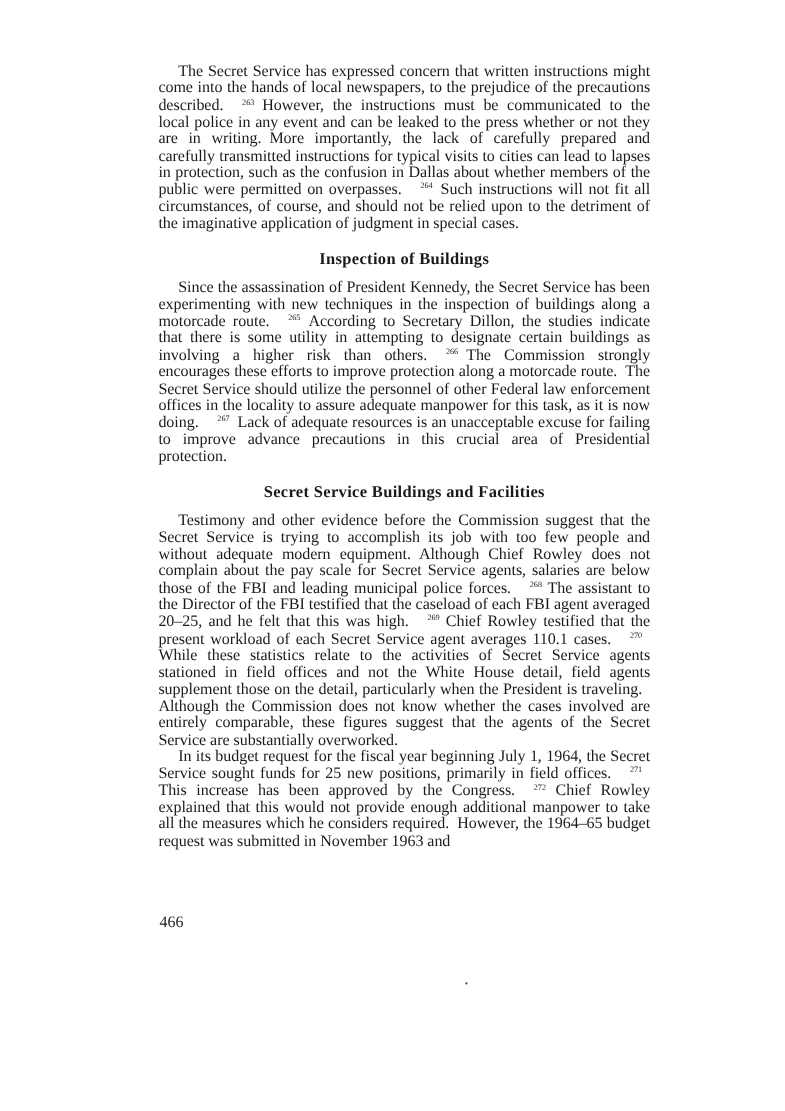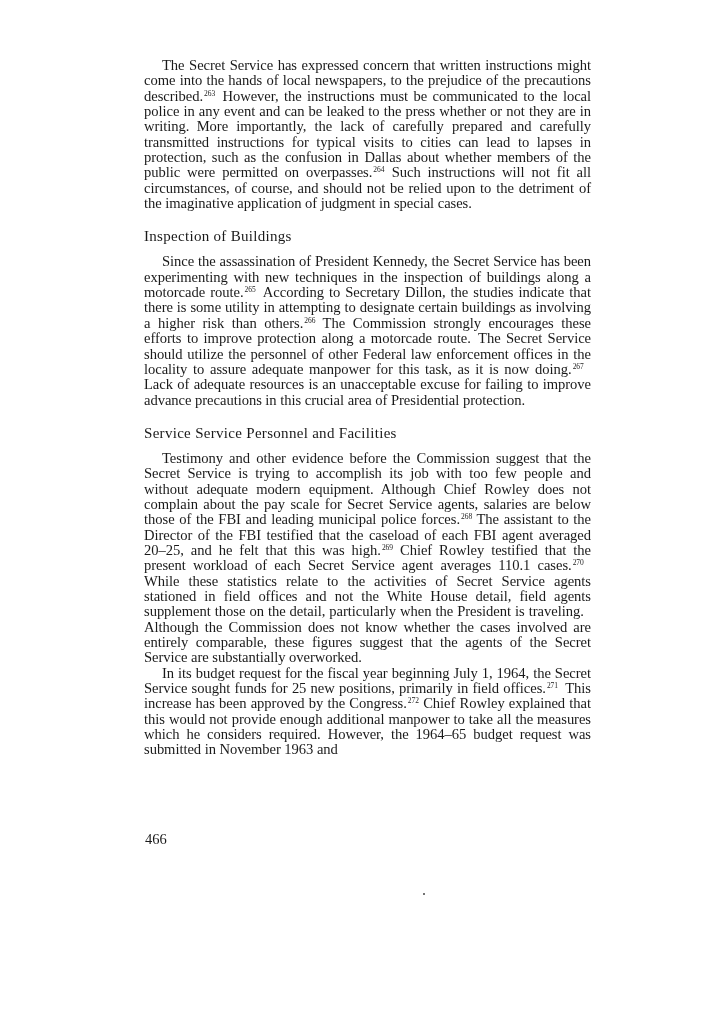--- a/index.html
+++ b/index.html
@@ -25,32 +25,33 @@
     margin: 0;
     font-size: 14.6px;
     line-height: 15.35px;
     text-align: justify;
     text-indent: 18px;
     hyphens: manual;
     letter-spacing: -0.05px;
   }
   .heading {
     margin: 0;
+    text-align: center;
     font-size: 15px;
     line-height: 18px;
-    font-weight: normal;
+    font-weight: bold;
     letter-spacing: 0.3px;
   }
   .h1 { margin-top: 16px; margin-bottom: 9px; }
   .h2 { margin-top: 16px; margin-bottom: 9px; }
   sup {
     font-size: 7.5px;
     line-height: 0;
     vertical-align: 5px;
-    margin-left: 1px;
+    margin-left: 17px;
   }
   .page-number {
     position: absolute;
     left: 145px;
     top: 831px;
     font-size: 14.5px;
     font-weight: normal;
     font-family: "Liberation Serif", "DejaVu Serif", serif;
   }
   .speck {
@@ -69,21 +70,21 @@
 <div class="page">
   <div id="intro">
       <p class="para">The Secret Service has expressed concern that written instructions might come into the hands of local newspapers, to the prejudice of the precautions described.<sup>263</sup> However, the instructions must be com­municated to the local police in any event and can be leaked to the press whether or not they are in writing. More importantly, the lack of carefully prepared and carefully transmitted instructions for typical visits to cities can lead to lapses in protection, such as the confusion in Dallas about whether members of the public were per­mitted on overpasses.<sup>264</sup> Such instructions will not fit all circum­stances, of course, and should not be relied upon to the detriment of the imaginative application of judgment in special cases.</p>
     </div>
 
   <h2 class="heading h1">Inspection of Buildings</h2>
   <div id="sec0">
       <p class="para">Since the assassination of President Kennedy, the Secret Service has been experimenting with new techniques in the inspection of buildings along a motorcade route.<sup>265</sup> According to Secretary Dillon, the studies indicate that there is some utility in attempting to desig­nate certain buildings as involving a higher risk than others.<sup>266</sup> The Commission strongly encourages these efforts to improve protection along a motorcade route. The Secret Service should utilize the per­sonnel of other Federal law enforcement offices in the locality to assure adequate manpower for this task, as it is now doing.<sup>267</sup> Lack of ade­quate resources is an unacceptable excuse for failing to improve ad­vance precautions in this crucial area of Presidential protection.</p>
     </div>
 
-  <h2 class="heading h2">Service Service Personnel and Facilities</h2>
+  <h2 class="heading h2">Secret Service Buildings and Facilities</h2>
   <div id="sec1">
       <p class="para">Testimony and other evidence before the Commission suggest that the Secret Service is trying to accomplish its job with too few people and without adequate modern equipment. Although Chief Rowley does not complain about the pay scale for Secret Service agents, sala­ries are below those of the FBI and leading municipal police forces.<sup>268</sup> The assistant to the Director of the FBI testified that the caseload of each FBI agent averaged 20–25, and he felt that this was high.<sup>269</sup> Chief Rowley testified that the present workload of each Secret Serv­ice agent averages 110.1 cases.<sup>270</sup> While these statistics relate to the activities of Secret Service agents stationed in field offices and not the White House detail, field agents supplement those on the detail, par­ticularly when the President is traveling. Although the Commission does not know whether the cases involved are entirely comparable, these figures suggest that the agents of the Secret Service are sub­stantially overworked.</p>
       <p class="para">In its budget request for the fiscal year beginning July 1, 1964, the Secret Service sought funds for 25 new positions, primarily in field offices.<sup>271</sup> This increase has been approved by the Congress.<sup>272</sup> Chief Rowley explained that this would not provide enough additional manpower to take all the measures which he considers required. How­ever, the 1964–65 budget request was submitted in November 1963 and</p>
     </div>
 </div>
 
 <div class="page-number">466</div>
 <div class="speck"></div>
 
 </body></html>

